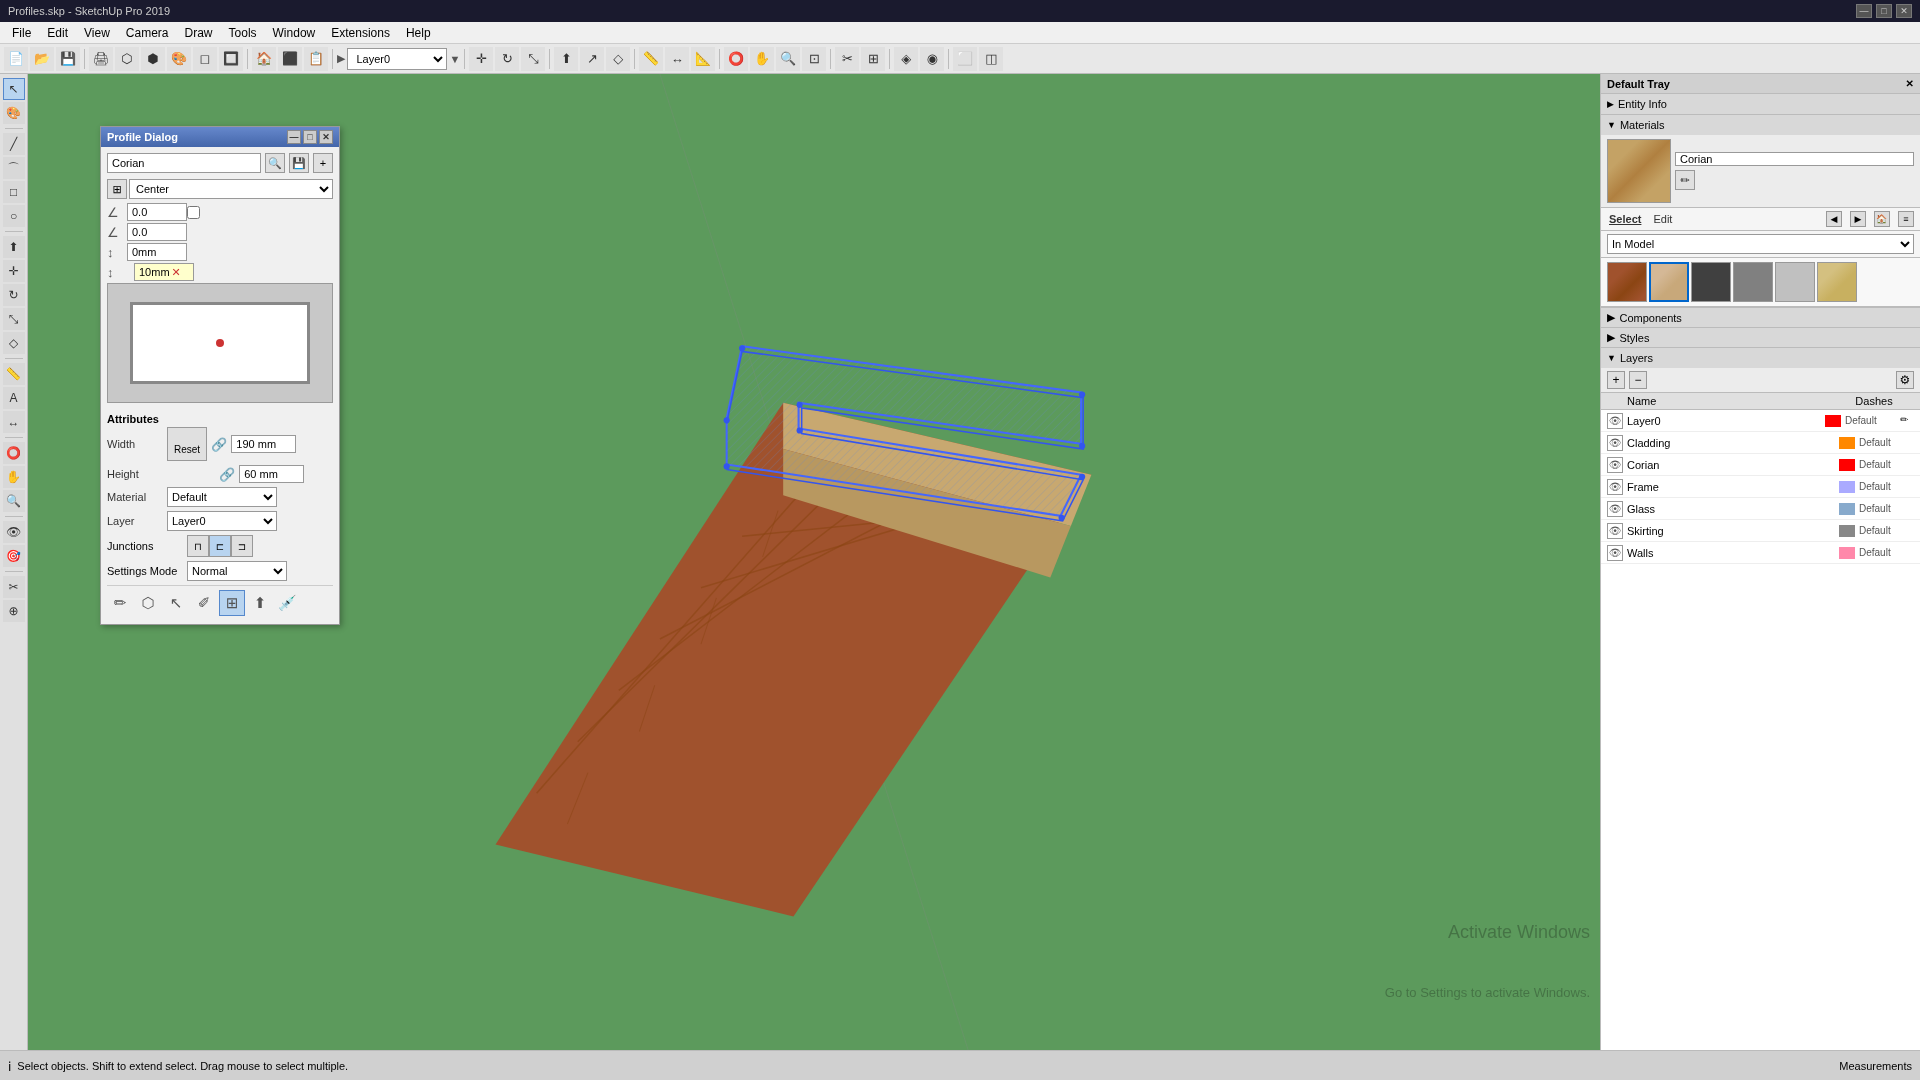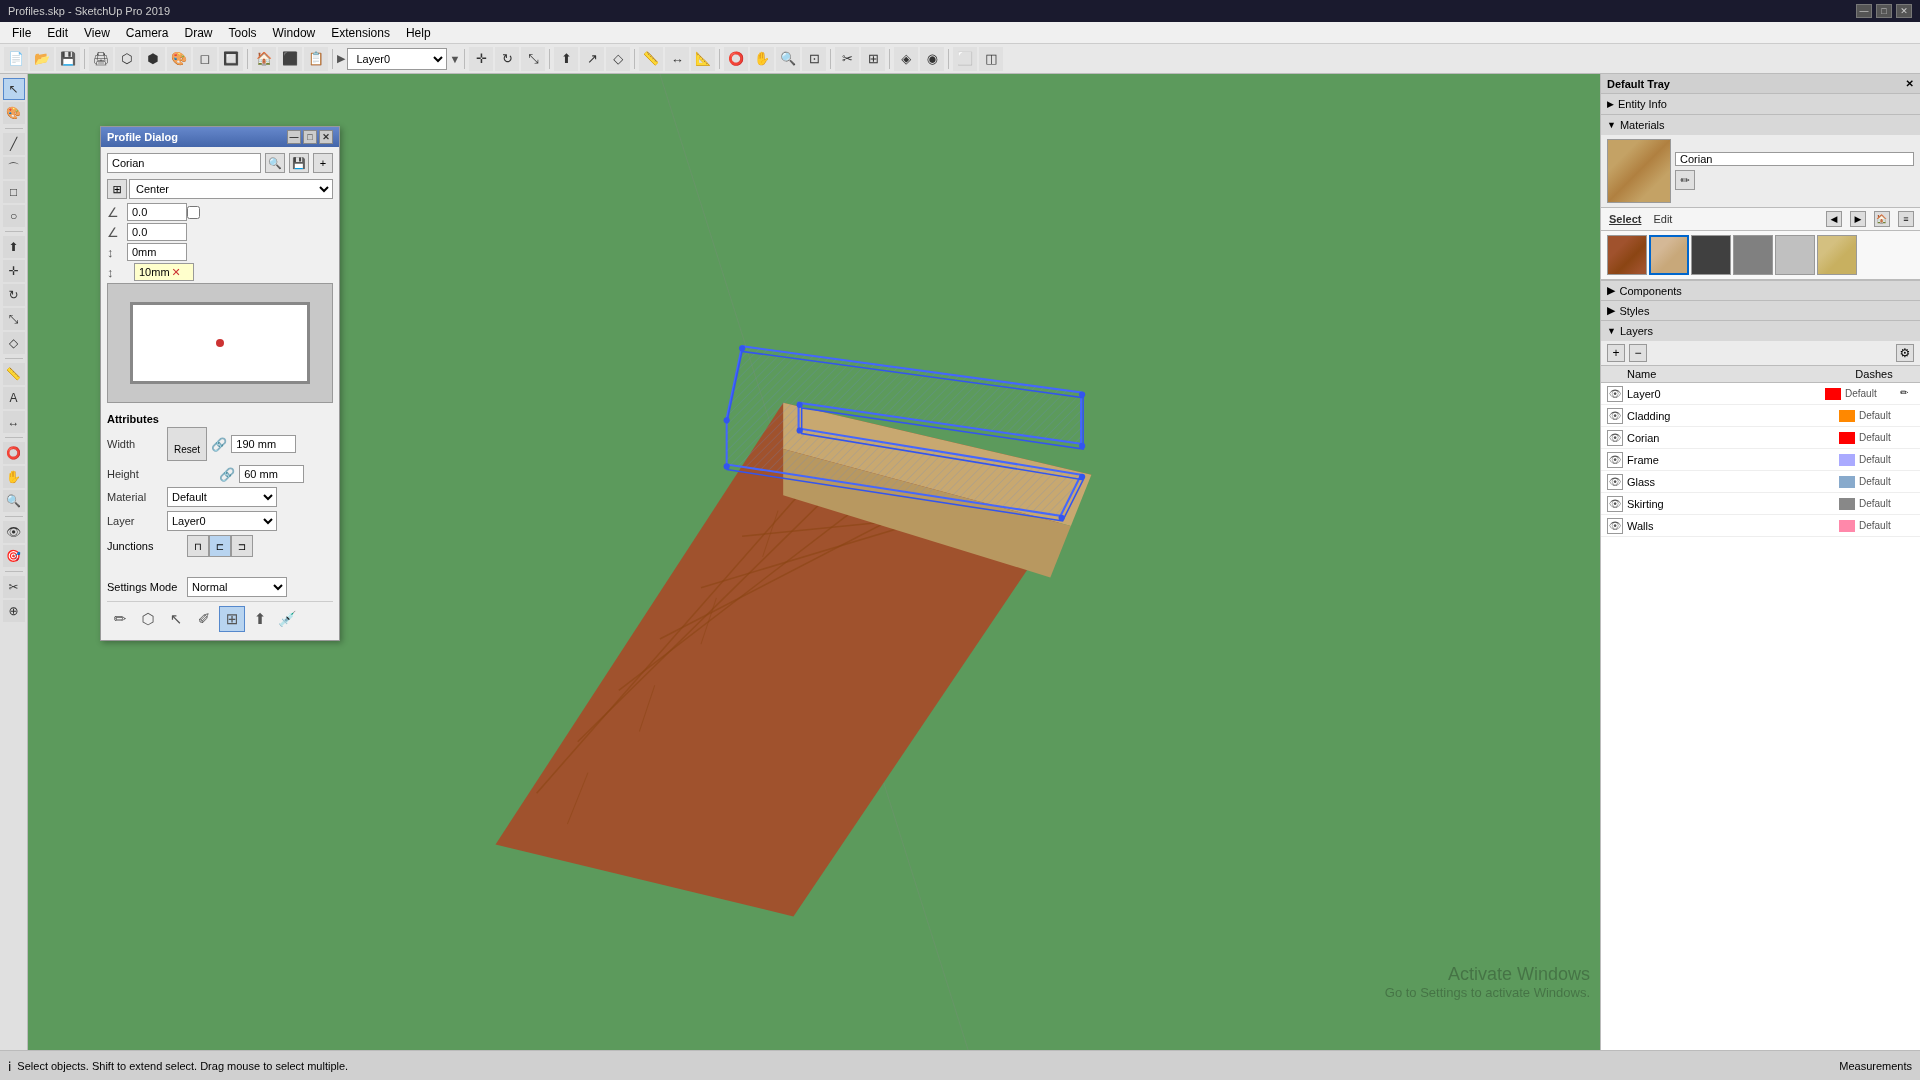--- a/index.html
+++ b/index.html
@@ -216,21 +216,21 @@
     
     .attr-header { font-weight: bold; font-size: 11px; padding: 4px 0 2px; }
     .attr-row { display: flex; align-items: center; margin-bottom: 4px; font-size: 11px; }
     .attr-label { width: 60px; color: #333; }
     .attr-reset-btn { height: 18px; padding: 16px 6px; font-size: 10px; border: 1px solid #999; background: #e0e0e0; cursor: pointer; margin-right: 4px; }
     .attr-lock-icon { font-size: 13px; color: #555; margin-right: 4px; }
     .attr-value-input { width: 65px; height: 18px; border: 1px solid #999; padding: 0 4px; font-size: 11px; background: white; }
     .attr-select { width: 110px; height: 20px; font-size: 11px; border: 1px solid #999; background: white; }
 
     
-    .junctions-row { display: flex; align-items: center; margin-bottom: 20px; font-size: 11px; }
+    .junctions-row { display: flex; align-items: center; margin-bottom: 4px; font-size: 11px; }
     .junc-label { width: 80px; }
     .junc-btn { width: 22px; height: 22px; border: 1px solid #999; background: #e0e0e0; cursor: pointer; font-size: 10px; display: flex; align-items: center; justify-content: center; }
     .junc-btn.active { background: #b8d4f0; }
 
     
     .extrude-row { display: flex; align-items: center; margin-bottom: 4px; font-size: 11px; }
     .extrude-label { width: 80px; }
     .extrude-select { width: 100px; height: 20px; font-size: 11px; border: 1px solid #999; background: white; }
 
     
@@ -238,21 +238,21 @@
     .profile-tool-btn { width: 26px; height: 26px; border: 1px solid transparent; background: transparent; cursor: pointer; font-size: 15px; display: flex; align-items: center; justify-content: center; color: #555; }
     .profile-tool-btn.active { border-color: #5588cc; background: #b8d4f0; }
 
     
     .activate-watermark {
       position: absolute; bottom: 50px; right: 10px;
       color: rgba(0,0,0,0.25); font-size: 18px; text-align: right;
       pointer-events: none;
     }
     .activate-watermark .line1 { font-size: 18px; }
-    .activate-watermark .line2 { font-size: 13px; }
+    .activate-watermark .line2 { font-size: 13px; margin-top: 42px; }
   </style>
 </head>
 <body>
 
 <div id="title-bar">
   <div>Profiles.skp - SketchUp Pro 2019</div>
   <div class="win-controls">
     <div class="win-btn">—</div>
     <div class="win-btn">□</div>
     <div class="win-btn">✕</div>
@@ -560,20 +560,25 @@
           <span class="mat-tab active">Select</span>
           <span class="mat-tab">Edit</span>
           <div style="flex:1;"></div>
 
           <div class="mat-tab-icon">◀</div>
           <div class="mat-tab-icon">▶</div>
           <div class="mat-tab-icon">🏠</div>
           <div class="mat-tab-icon">≡</div>
         </div>
 
+        <div class="mat-source-row">
+          <select class="mat-source-select">
+            <option>In Model</option>
+          </select>
+        </div>
 
         <div class="mat-swatches">
           <div class="mat-swatch brick"></div>
           <div class="mat-swatch beige selected"></div>
           <div class="mat-swatch darkgray"></div>
           <div class="mat-swatch medgray"></div>
           <div class="mat-swatch lightgray"></div>
           <div class="mat-swatch tan"></div>
         </div>
       </div>

